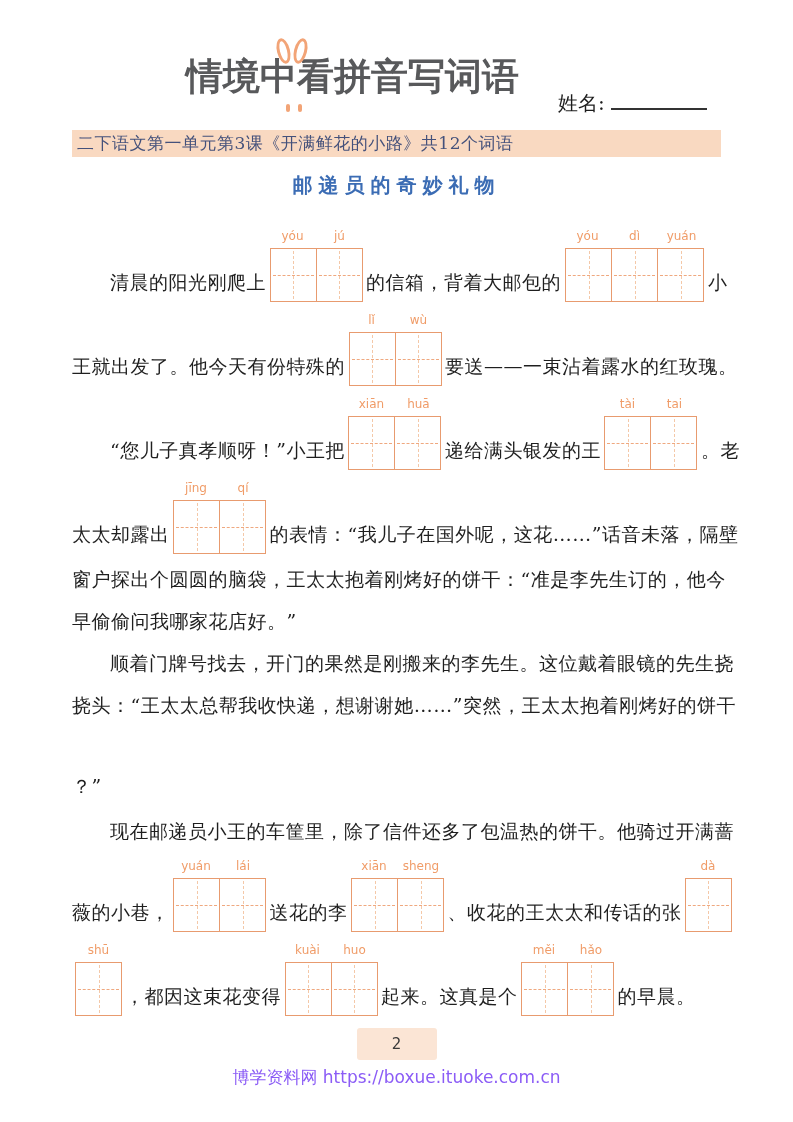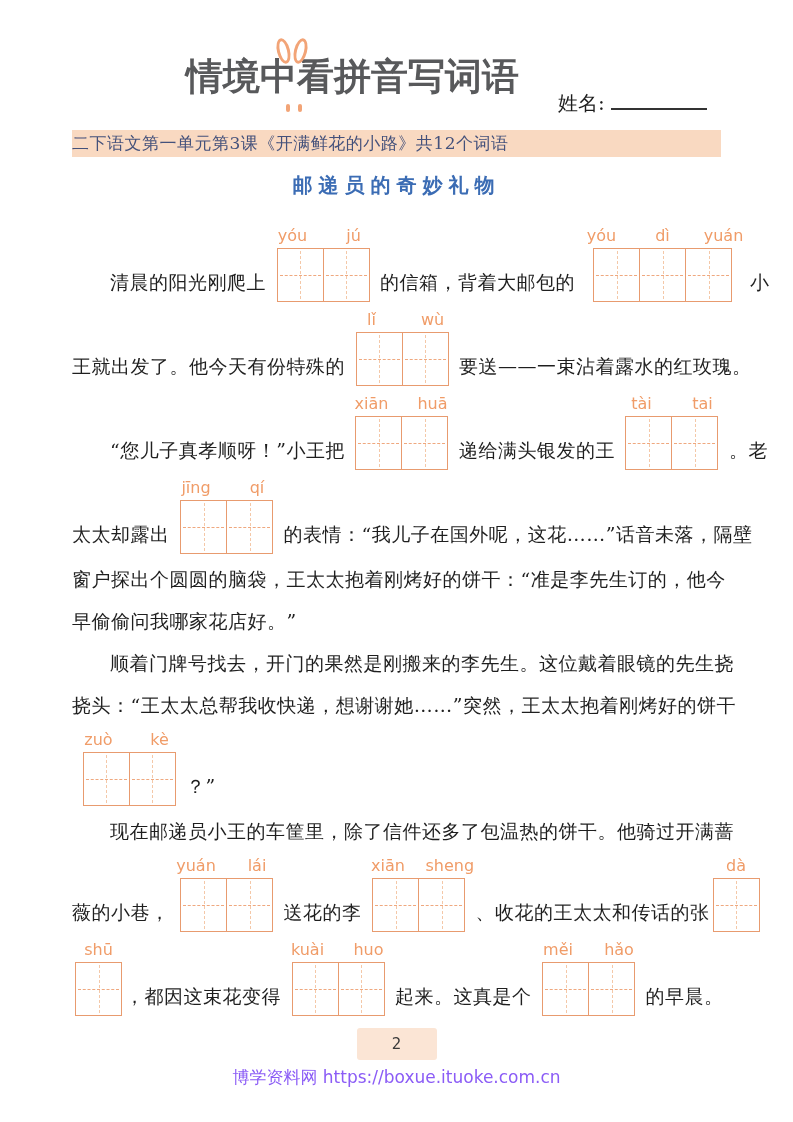--- a/index.html
+++ b/index.html
@@ -31,42 +31,42 @@
     white-space:nowrap;
   }
   .name-line {
     display:inline-block; width:96px; border-bottom:2px solid #333;
     height:20px; margin-left:6px; cursor:text;
   }
   
   .banner {
     position:absolute; left:72px; top:130px; width:649px; height:27px;
     background:#f9d9c1; color:#44517b; font-size:17px; line-height:27px;
-    letter-spacing:0.5px; white-space:nowrap;
+    padding-left:5px; letter-spacing:0.5px; white-space:nowrap;
   }
   
   .doc-title {
     position:absolute; top:172px; left:0; width:100%; text-align:center;
     font-size:20px; font-weight:bold; color:#3b6cb4; letter-spacing:6px;
   }
   
   .content {
     position:absolute; left:72px; top:222px; width:660px;
     font-size:19px; color:#1f1f1f;
   }
   .line { white-space:nowrap; }
   .line.plain { height:42px; line-height:42px; letter-spacing:0.5px; }
   .line.boxed { height:84px; display:flex; align-items:flex-end; }
   .line.indent { padding-left:38px; }
   .line.boxed .txt { padding-bottom:10px; letter-spacing:0.5px; }
   .word-box { display:flex; flex-direction:column; align-items:center; margin:0 3px 4px 3px; }
   .pinyin-row {
     display:flex; height:22px;
     font-family:"DejaVu Sans","Liberation Sans",sans-serif;
-    color:#f09c68; font-size:16px;gap:14px;
+    color:#f09c68; font-size:12px;
   }
   .pinyin-row .py { width:47px; text-align:center; line-height:20px; }
   .cells { display:flex; }
   .cell {
     width:47px; height:54px; border:1px solid #e89b6f; background:#fff;
     position:relative; margin-left:-1px; cursor:text;
   }
   .cell:first-child { margin-left:0; }
   .cell::before {
     content:""; position:absolute; left:50%; top:2px; bottom:2px;
@@ -196,30 +196,20 @@
           </div>
           <span class="txt">的表情：“我儿子在国外呢，这花……”话音未落，隔壁</span>
         </div>
         <div class="line plain"><span class="txt">窗户探出个圆圆的脑袋，王太太抱着刚烤好的饼干：“准是李先生订的，他今</span></div>
         <div class="line plain"><span class="txt">早偷偷问我哪家花店好。”</span></div>
       </div>
       <div class="paragraph">
         <div class="line plain indent"><span class="txt">顺着门牌号找去，开门的果然是刚搬来的李先生。这位戴着眼镜的先生挠</span></div>
         <div class="line plain"><span class="txt">挠头：“王太太总帮我收快递，想谢谢她……”突然，王太太抱着刚烤好的饼干</span></div>
         <div class="line boxed">
-          <div class="word-box">
-            <div class="pinyin-row">
-              <span class="py">zuò</span>
-              <span class="py">kè</span>
-            </div>
-            <div class="cells">
-              <div class="cell"></div>
-              <div class="cell"></div>
-            </div>
-          </div>
           <span class="txt">？”</span>
         </div>
       </div>
       <div class="paragraph">
         <div class="line plain indent"><span class="txt">现在邮递员小王的车筐里，除了信件还多了包温热的饼干。他骑过开满蔷</span></div>
         <div class="line boxed">
           <span class="txt">薇的小巷，</span>
           <div class="word-box">
             <div class="pinyin-row">
               <span class="py">yuán</span>

